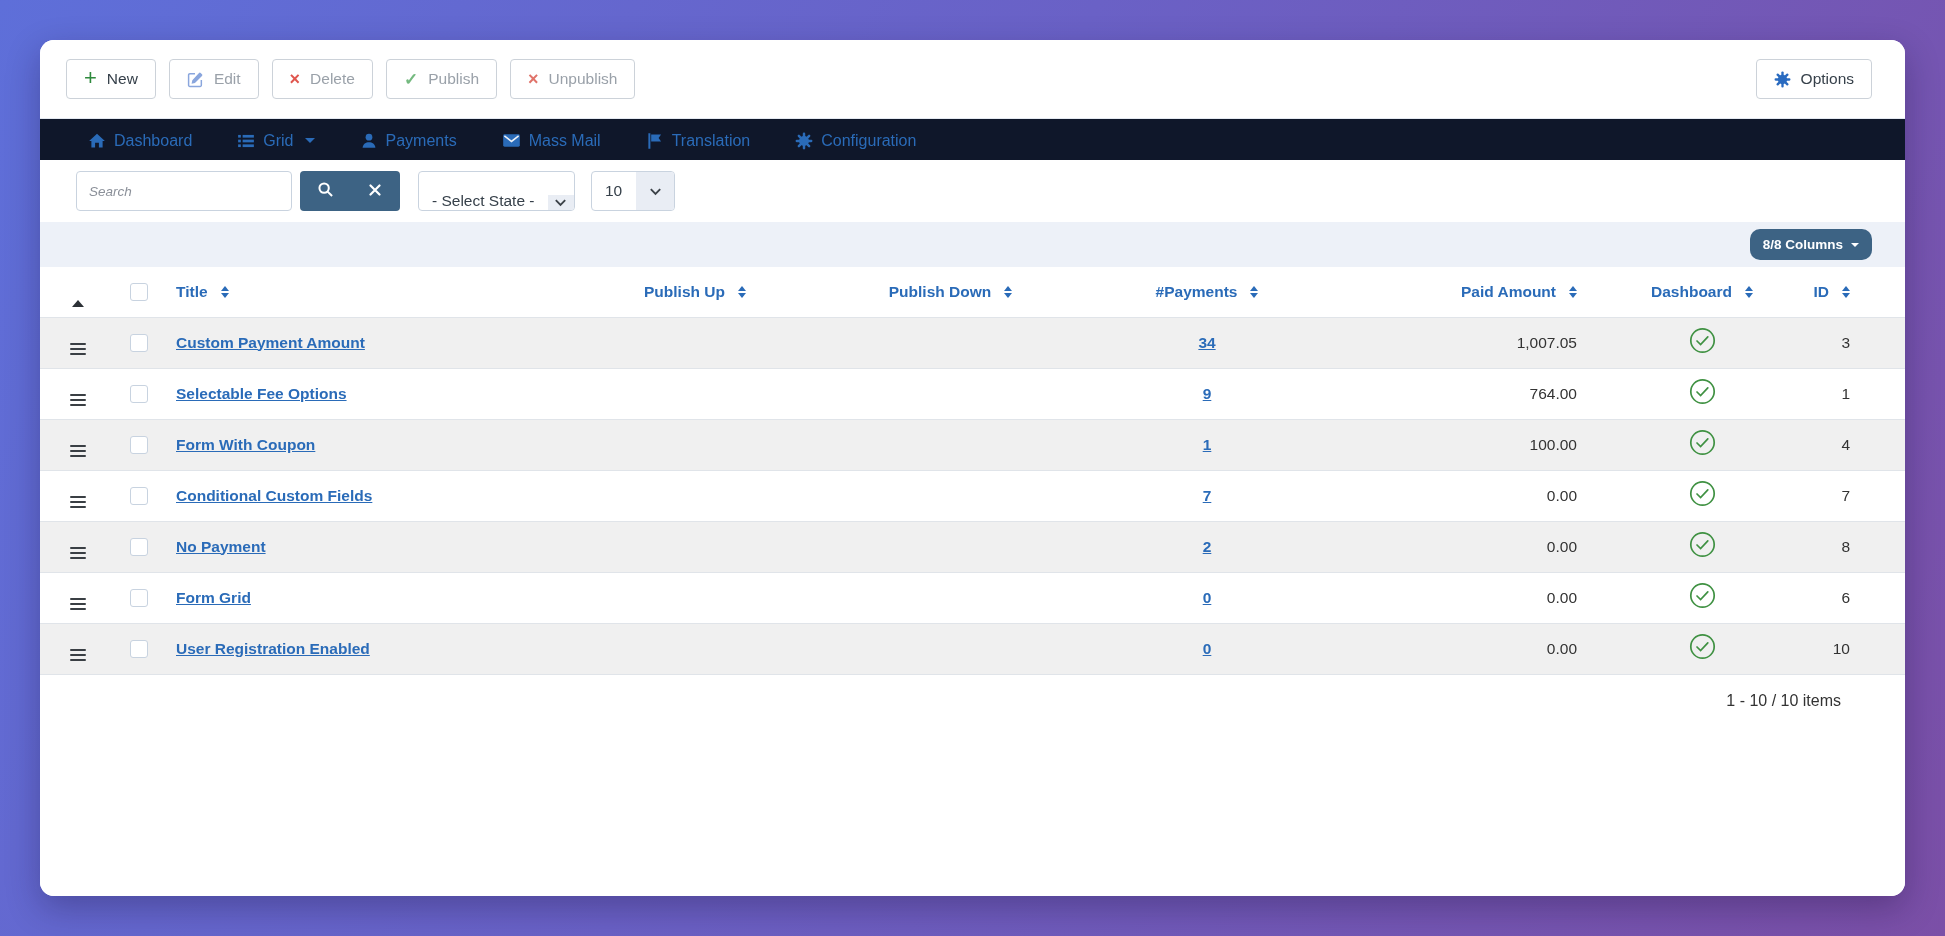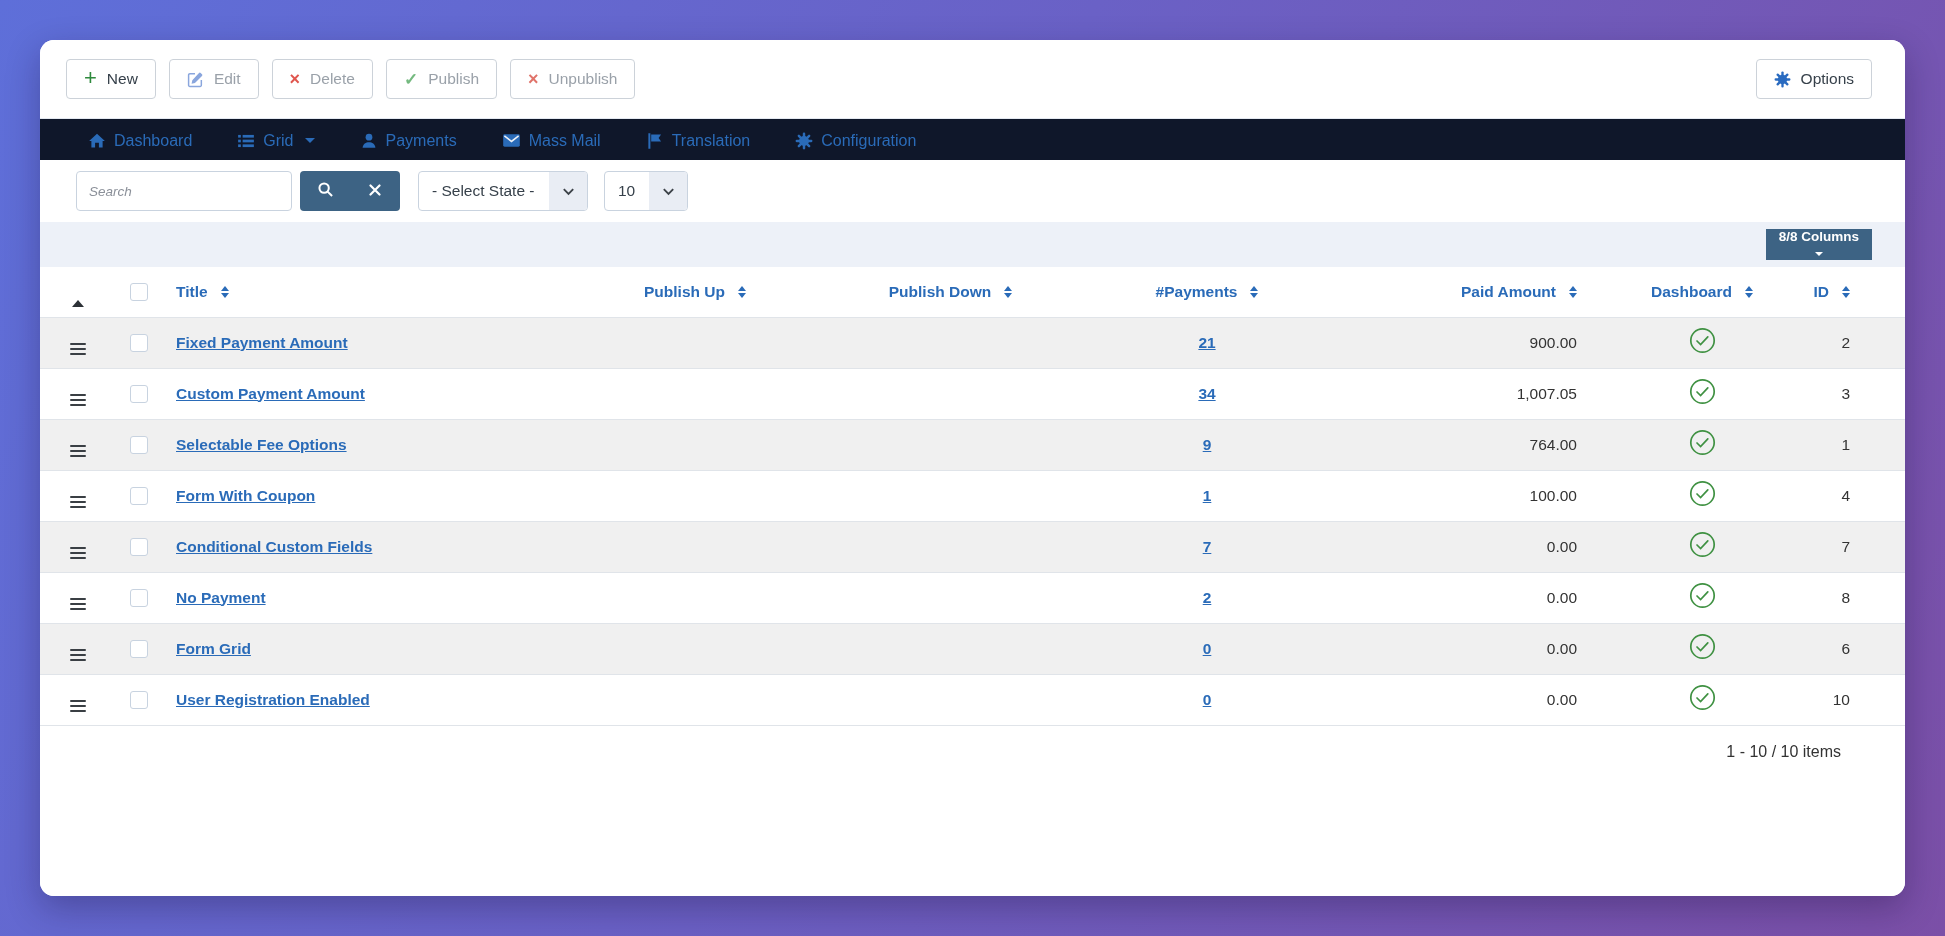--- a/index.html
+++ b/index.html
@@ -47,31 +47,31 @@
     width: 216px; height: 40px; border: 1px solid #c9d3df; border-radius: 4px;
     padding: 8px 12px; font-family: inherit; font-size: 13.5px; color: #333; background: #fff;
   }
   .search-input::placeholder { font-style: italic; color: #8b9099; }
   .search-btns { display: flex; background: #3d6384; border-radius: 4px; overflow: hidden; margin-left: 8px; height: 40px; }
   .search-btn { width: 50px; height: 40px; border: none; background: transparent; display: flex; align-items: center; justify-content: center; cursor: pointer; }
   .fake-select {
     display: flex; align-items: stretch; height: 40px; border: 1px solid #c9d3df; border-radius: 4px;
     overflow: hidden; background: #fff; cursor: pointer;
   }
-  .fake-select.state { margin-left: 18px; width: 170px; }
+  .fake-select.state { margin-left: 18px; width: 157px; align-items: flex-end; }
   .fake-select.limit { margin-left: 16px; width: 84px; }
   .fs-label { flex: 1; display: flex; align-items: center; padding: 0 13px; font-size: 15.5px; color: #36404a; white-space: nowrap; }
   .fs-chev { width: 38px; background: #e9edf4; display: flex; align-items: center; justify-content: center; }
 
   
   .columnsbar { background: #edf1f8; flex: 0 0 45px; height: 45px; display: flex; align-items: center; justify-content: flex-end; padding-right: 33px; }
   .columns-btn {
-    height: 31px; padding: 0 13px; border: none; border-radius: 0; background: #3d6384;
+    height: 31px; padding: 0 13px; border: none; border-radius: 10px; background: #3d6384;
     color: #fff; font-family: inherit; font-size: 13.5px; font-weight: bold;
-    display: inline-flex; align-items: center; gap: 8px; cursor: pointer; flex-direction: column;
+    display: inline-flex; align-items: center; gap: 8px; cursor: pointer;
   }
   .caret-down-w { width: 0; height: 0; border-left: 4px solid transparent; border-right: 4px solid transparent; border-top: 4px solid #fff; }
 
   
   table { width: 1865px; border-collapse: collapse; table-layout: fixed; background: #fff; }
   thead th { height: 50px; vertical-align: middle; font-size: 15.5px; font-weight: bold; color: #2a6bb8; cursor: pointer; }
   .th-inner { display: flex; align-items: center; gap: 13px; }
   .th-left   .th-inner { justify-content: flex-start; padding-left: 14px; }
   .th-center .th-inner { justify-content: center; }
   .th-right-paid .th-inner { justify-content: flex-end; padding-right: 47px; }
@@ -331,40 +331,20 @@
               <span>ID</span>
               <span class="sort">
                 <i class="up"></i>
                 <i class="dn"></i>
               </span>
             </span>
           </th>
       </tr>
     </thead>
     <tbody>
-  <tr>
-    <td class="c-handle"><span class="drag">
-              <b></b>
-              <b></b>
-              <b></b>
-            </span></td>
-    <td class="c-check"><input type="checkbox" style=""></td>
-    <td class="c-title"><a class="tlink">Fixed Payment Amount</a></td>
-    <td></td>
-    <td></td>
-    <td class="c-pay"><a class="tlink">21</a></td>
-    <td class="c-paid">900.00</td>
-    <td class="c-pub"><span class="pub-ico">
-      <svg width="27" height="27" viewBox="0 0 27 27">
-                <circle cx="13.5" cy="13.5" r="11.7" fill="none" stroke="#3f9142" stroke-width="1.7"></circle>
-                <path d="M8 14l3.6 3.6 7.2-7.8" fill="none" stroke="#3f9142" stroke-width="1.7" stroke-linecap="round"></path>
-              </svg>
-    </span></td>
-    <td class="c-id">2</td>
-  </tr>
 
   <tr>
     <td class="c-handle"><span class="drag">
               <b></b>
               <b></b>
               <b></b>
             </span></td>
     <td class="c-check"><input type="checkbox" style=""></td>
     <td class="c-title"><a class="tlink">Custom Payment Amount</a></td>
     <td></td>

